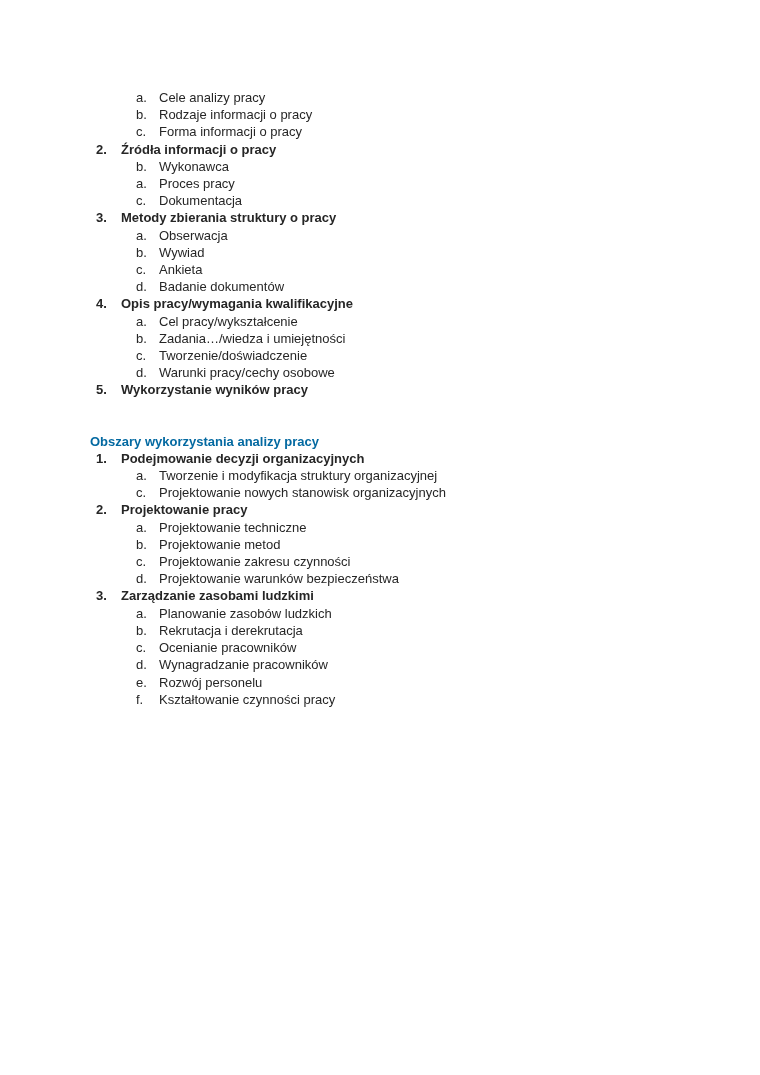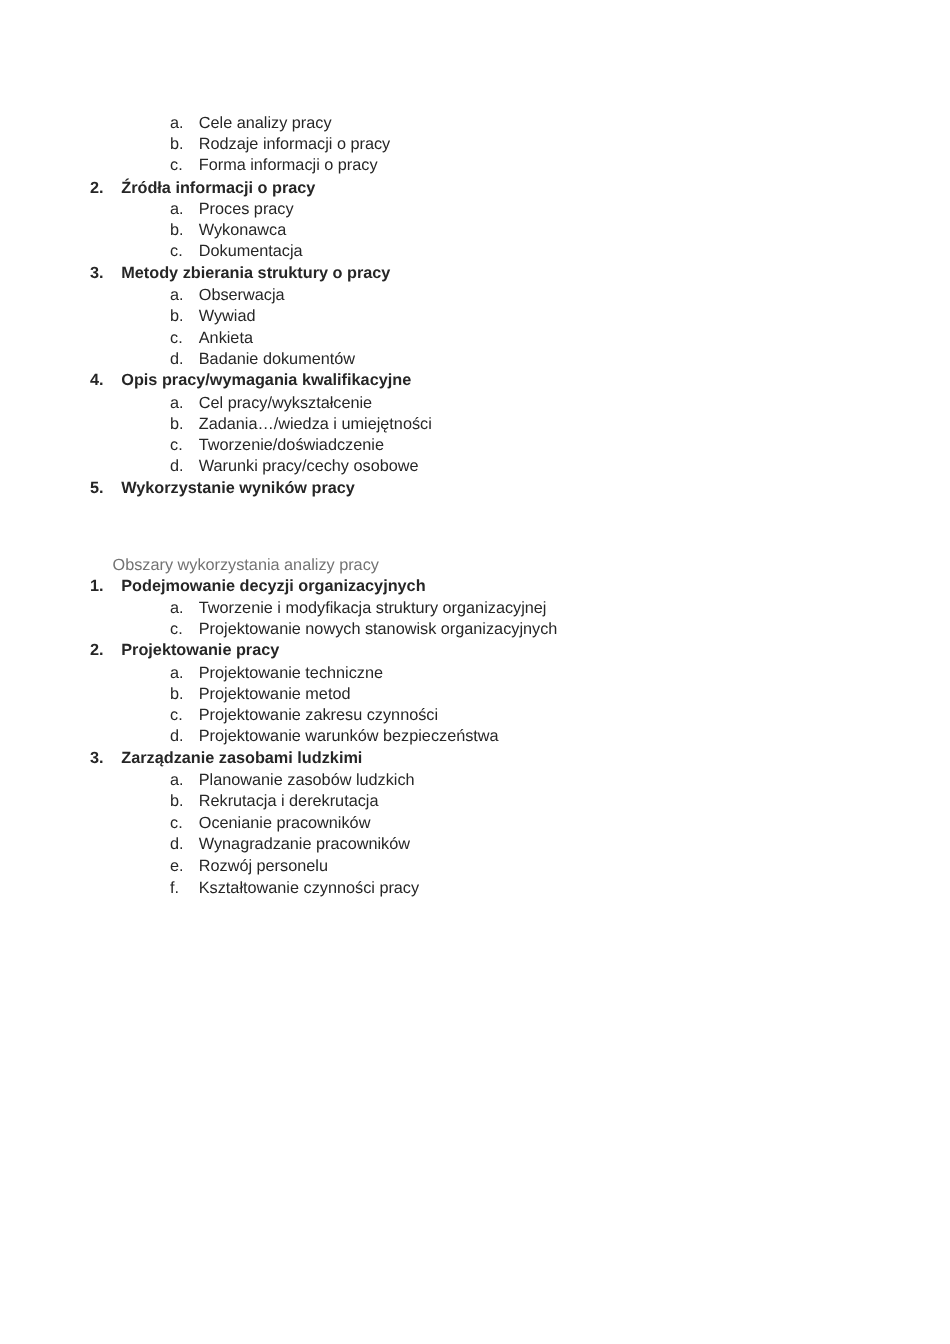--- a/index.html
+++ b/index.html
@@ -21,38 +21,38 @@
   .row {
     font-size: 13px;
     line-height: 17.2px;
     color: #262626;
     white-space: nowrap;
   }
   .row .marker {
     display: inline-block;
   }
   .row-num {
-    padding-left: 72px;
+    padding-left: 96px;
     font-weight: bold;
   }
   .row-num .marker {
     width: 25px;
   }
   .row-sub {
     padding-left: 136px;
     font-weight: normal;
   }
   .row-sub .marker {
     width: 23px;
   }
   .row-heading {
     padding-left: 90px;
-    font-weight: normal;
-    color: #737373;
-    margin-top: 44px;
+    font-weight: bold;
+    color: #0369a1;
+    margin-top: 34px;
   }
 </style>
 </head>
 <body>
 
 <div class="page">
   <div class="content" id="doc-content">
   <div class="row row-sub">
     <span class="marker">a.</span><span class="text">Cele analizy pracy</span>
   </div>
@@ -63,25 +63,25 @@
 
   <div class="row row-sub">
     <span class="marker">c.</span><span class="text">Forma informacji o pracy</span>
   </div>
 
   <div class="row row-num">
     <span class="marker">2.</span><span class="text">Źródła informacji o pracy</span>
   </div>
 
   <div class="row row-sub">
-    <span class="marker">a.</span><span class="text">Proces pracy</span>
+    <span class="marker">b.</span><span class="text">Wykonawca</span>
   </div>
 
   <div class="row row-sub">
-    <span class="marker">b.</span><span class="text">Wykonawca</span>
+    <span class="marker">a.</span><span class="text">Proces pracy</span>
   </div>
 
   <div class="row row-sub">
     <span class="marker">c.</span><span class="text">Dokumentacja</span>
   </div>
 
   <div class="row row-num">
     <span class="marker">3.</span><span class="text">Metody zbierania struktury o pracy</span>
   </div>
 

